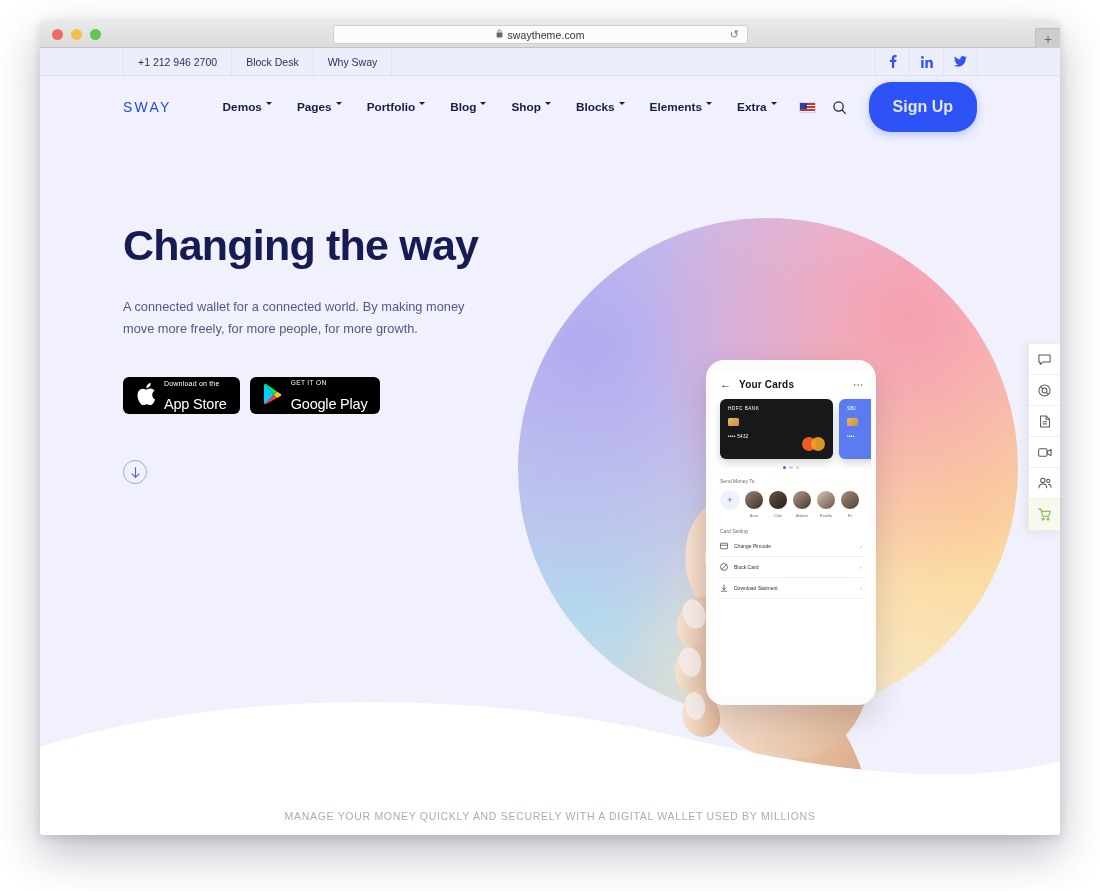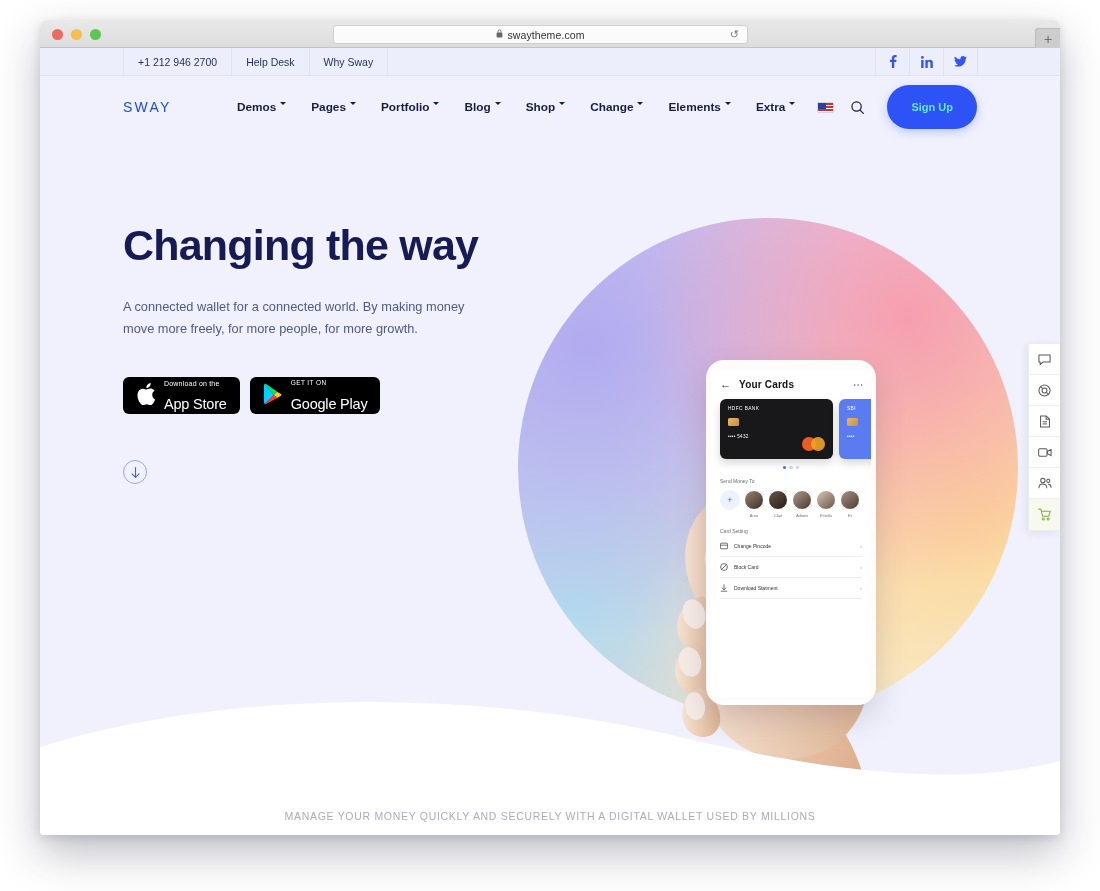--- a/index.html
+++ b/index.html
@@ -188,22 +188,22 @@
   .flag-icon::after {
     content: "";
     position: absolute;
     left: 0; top: 0;
     width: 7.5px; height: 6px;
     background: #2a3f9e;
   }
   .search-icon { color: #171c45; display: flex; }
   .signup-btn {
     background: #2d52f5;
-    color: #5eead4;
-    font-size: 11px;
+    color: #e5e5e5;
+    font-size: 16px;
     font-weight: bold;
     padding: 16px 24px;
     border-radius: 22px;
     margin-left: 6px;
     white-space: nowrap;
     box-shadow: 0 3px 10px rgba(45,82,245,0.28);
   }
 
   
   .hero {
@@ -480,21 +480,21 @@
     </div>
 
     <div class="new-tab-btn">+</div>
   </div>
 
   <div class="page">
 
     <div class="topbar">
       <div class="topbar-left">
         <div class="topbar-item">+1 212 946 2700</div>
-        <div class="topbar-item">Help Desk</div>
+        <div class="topbar-item">Block Desk</div>
         <div class="topbar-item">Why Sway</div>
       </div>
       <div class="topbar-spacer"></div>
       <div class="topbar-social">
         <div class="social-item">
           <svg width="8" height="13" viewBox="0 0 8 13" fill="currentColor">
             <path d="M5.2 13V7.1h2l.3-2.3H5.2V3.3c0-.66.19-1.12 1.14-1.12H7.6V.1C7.39.07 6.67 0 5.83 0 4.07 0 2.87 1.07 2.87 3.04v1.76H.9v2.3h1.97V13h2.33z"></path>
           </svg>
         </div>
         <div class="social-item">
@@ -531,21 +531,21 @@
         </div>
         <div class="nav-link">
           <span>Blog</span>
           <i class="caret"></i>
         </div>
         <div class="nav-link">
           <span>Shop</span>
           <i class="caret"></i>
         </div>
         <div class="nav-link">
-          <span>Change</span>
+          <span>Blocks</span>
           <i class="caret"></i>
         </div>
         <div class="nav-link">
           <span>Elements</span>
           <i class="caret"></i>
         </div>
         <div class="nav-link">
           <span>Extra</span>
           <i class="caret"></i>
         </div>

